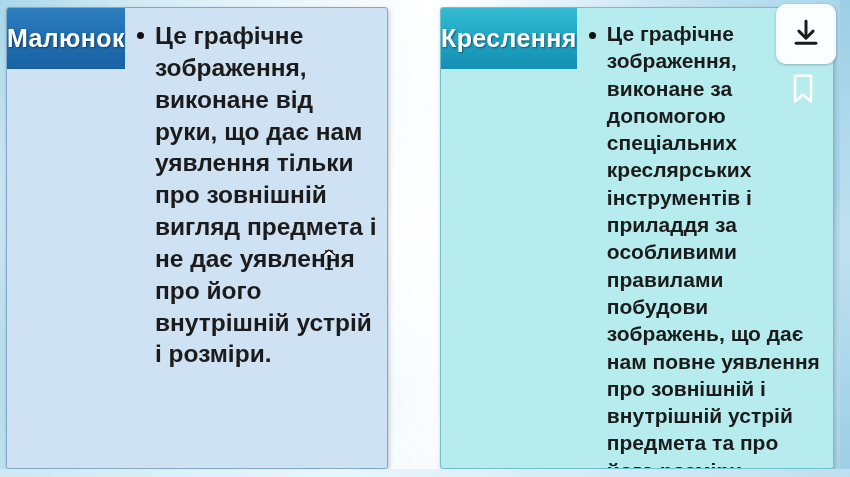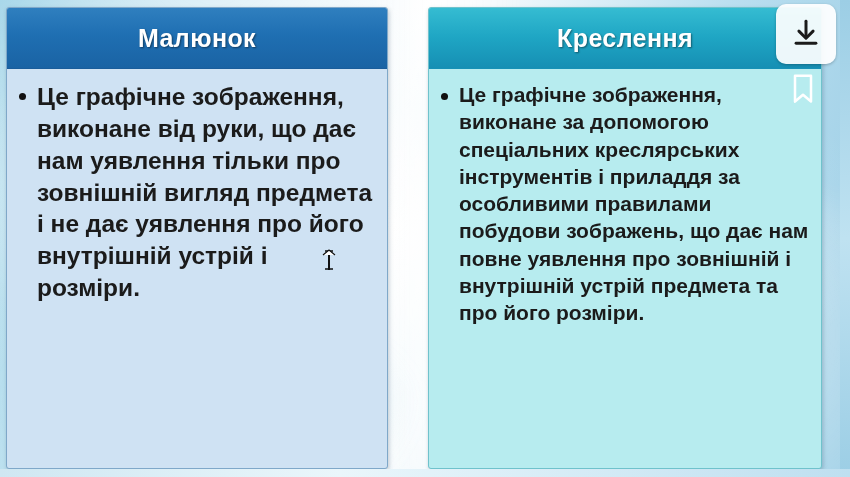--- a/index.html
+++ b/index.html
@@ -56,31 +56,31 @@
 
   
   .card {
     position: absolute;
     top: 7px;
     box-sizing: border-box;
     border-radius: 3px;
     box-shadow: 1px 2px 4px rgba(40,70,90,0.28);
     overflow: hidden;
     display: flex;
-    flex-direction: column;
+    flex-direction: row;
   }
   .card-left {
     left: 6px;
     width: 382px;
     height: 462px;
     background: #cfe2f3;
     border: 1px solid #7fa8c9;
   }
   .card-right {
-    left: 428px;
+    left: 440px;
     width: 394px;
     height: 462px;
     background: #b7ecef;
     border: 1px solid #6fc2cc;
   }
 
   .card-header {
     height: 60px;
     flex: 0 0 60px;
     display: flex;

